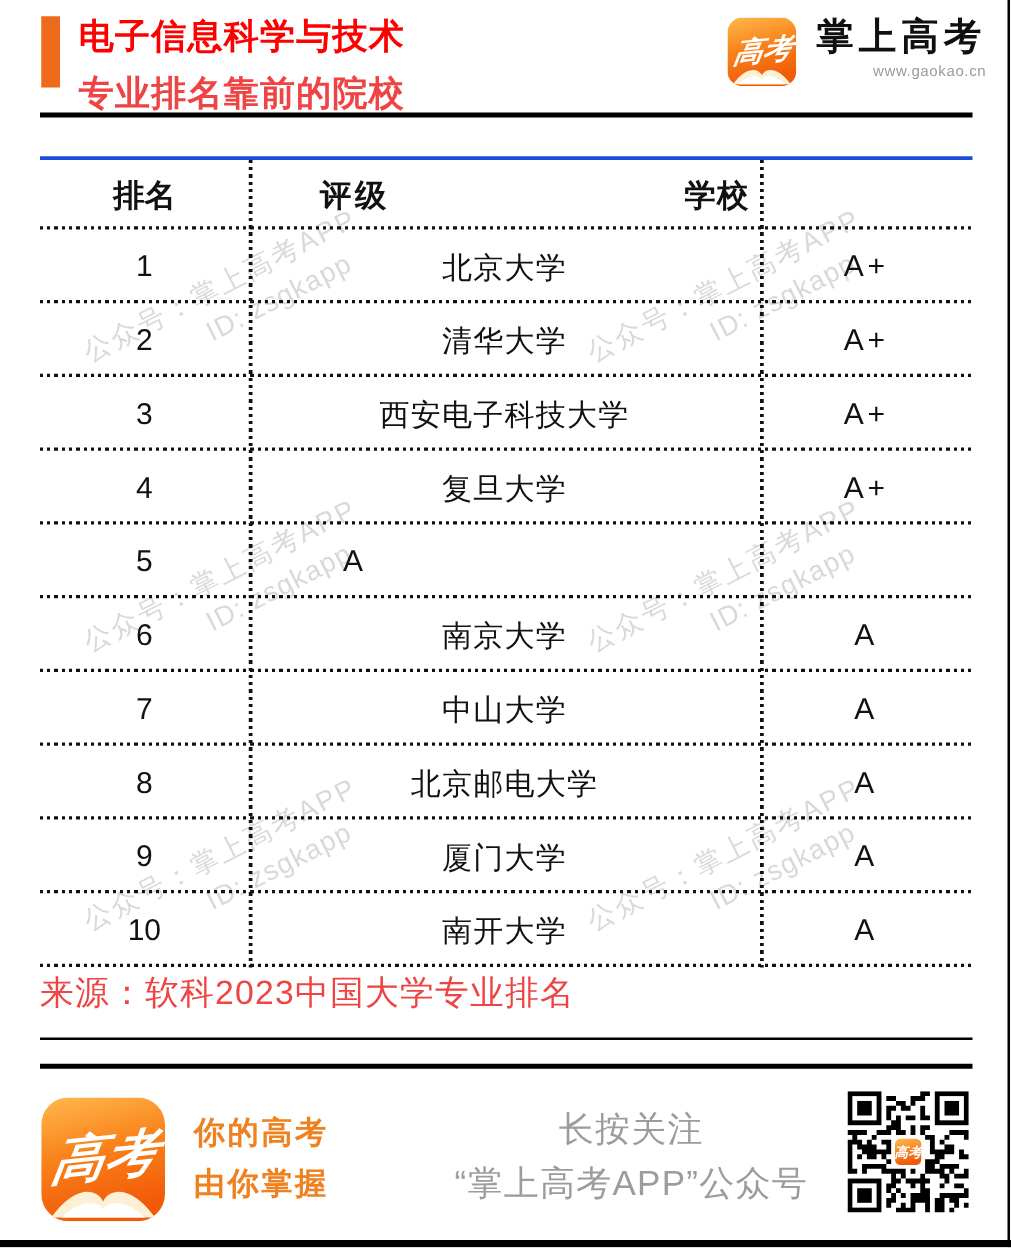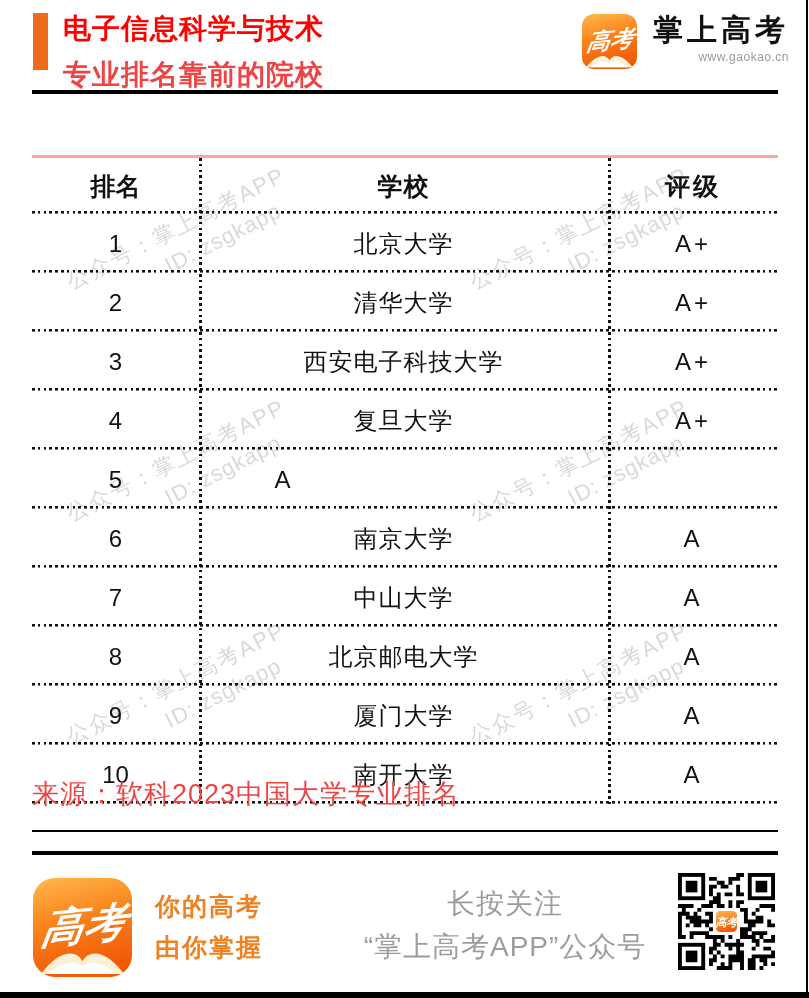--- a/index.html
+++ b/index.html
@@ -19,21 +19,21 @@
   .brand-name { font-size:30px; font-weight:bold; color:#101010; letter-spacing:4px; line-height:32px; }
   .brand-url { font-size:12px; color:#9b9b9b; margin-top:4px; letter-spacing:0.5px;text-align:right; }
   .header-rule { position:absolute; left:32px; top:90px; width:746px; height:4px; background:#000; }
 
   
   .wm { position:absolute; color:#d9d9d9; font-size:22px; letter-spacing:2px;
         transform:rotate(-27deg); white-space:nowrap; line-height:30px; }
   .wm-2 { padding-left:95px; letter-spacing:1px; }
 
   
-  .rank-table { position:absolute; left:32px; top:125px; width:746px; border-top:3px solid #fca5a5;margin-top:30px; }
+  .rank-table { position:absolute; left:32px; top:125px; width:746px; border-top:3px solid #1d4ed8; }
   .trow { position:relative; display:flex; align-items:center; height:59px;
     background-image:repeating-linear-gradient(90deg,#111 0 2.6px,transparent 2.6px 5.8px);
     background-size:100% 2.6px; background-repeat:no-repeat; background-position:left bottom; }
   .thead { height:56px; }
   .thead .cell { font-weight:bold; font-size:25px; }
   .cell { font-size:24px; color:#111; text-align:center; }
   .c-rank { width:167px; }
   .c-school { width:409px; letter-spacing:1px; }
   .c-rating { width:170px; letter-spacing:3px; }
   .vline { position:absolute; top:0; width:2.6px; height:100%;
@@ -111,22 +111,22 @@
     </div>
   </div>
   <div class="header-rule"></div>
 
   <div class="rank-table">
     <div class="vline v1"></div>
     <div class="vline v2"></div>
 
     <div class="trow thead">
       <div class="cell c-rank">排名</div>
+      <div class="cell c-rating">评级</div>
       <div class="cell c-school">学校</div>
-      <div class="cell c-rating">评级</div>
     </div>
 
     <div class="trow">
       <div class="cell c-rank">1</div>
       <div class="cell c-school">北京大学</div>
       <div class="cell c-rating">A+</div>
     </div>
     <div class="trow">
       <div class="cell c-rank">2</div>
       <div class="cell c-school">清华大学</div>

